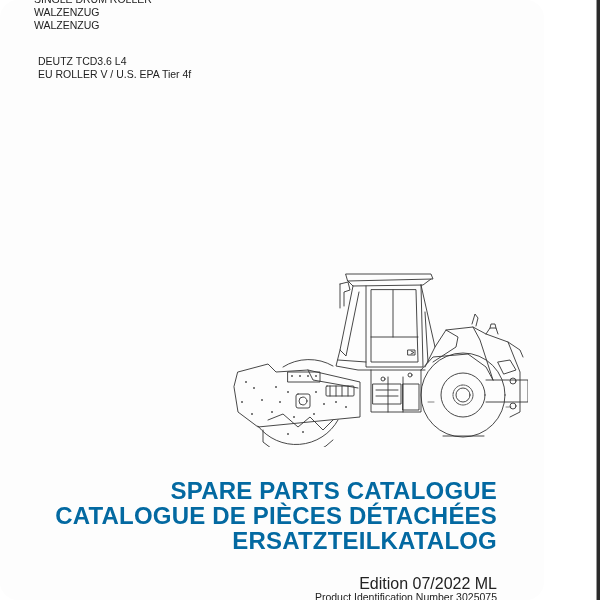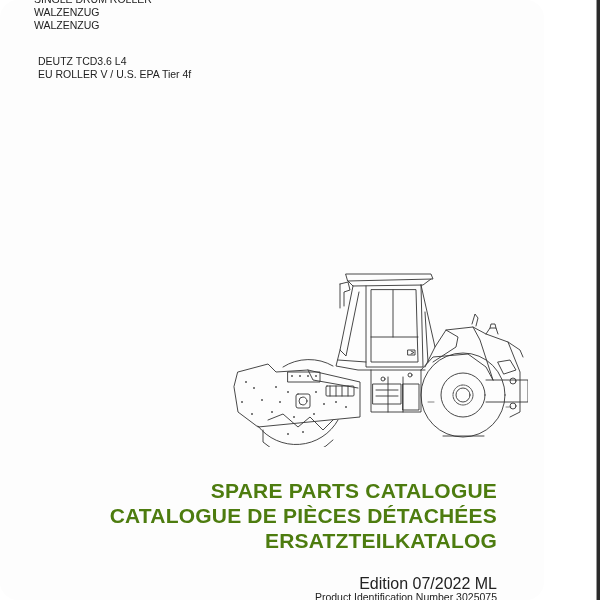--- a/index.html
+++ b/index.html
@@ -61,23 +61,23 @@
       top: 262px;
       width: 300px;
       height: 185px;
     }
     .titles {
       position: absolute;
       right: 47px;
       top: 478px;
       text-align: right;
       font-weight: bold;
-      font-size: 21px;
+      font-size: 24px;
       line-height: 25px;
-      color: #4d7c0f;
+      color: #0369a1;
       letter-spacing: 0.2px;
     }
     .titles div { white-space: nowrap; }
     .edition {
       position: absolute;
       right: 47px;
       top: 577px;
       font-size: 16px;
       line-height: 13px;
       color: #222;

